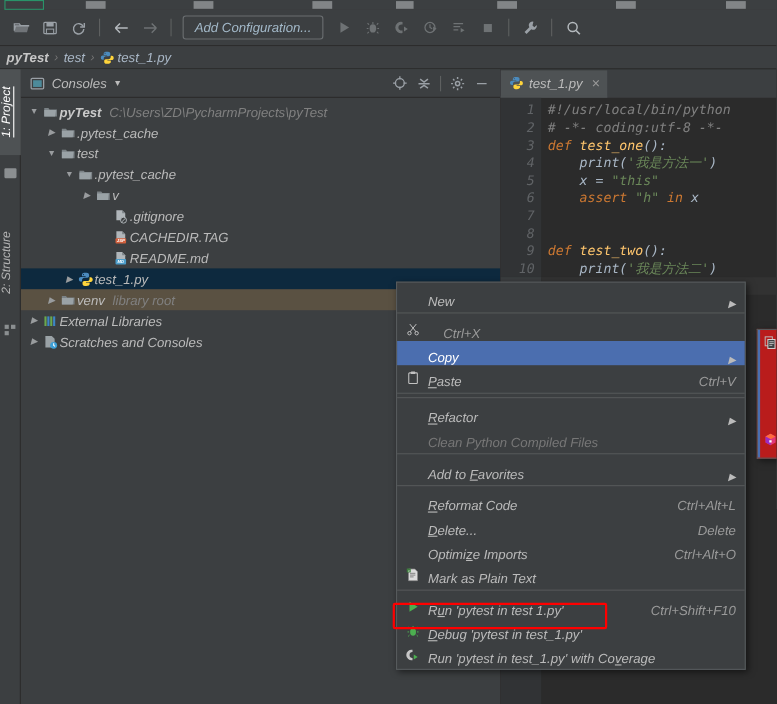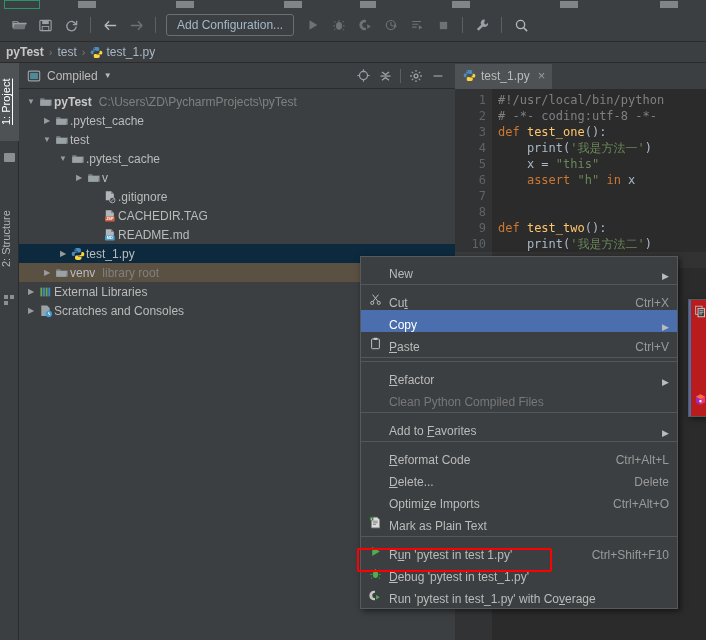--- a/index.html
+++ b/index.html
@@ -4,21 +4,21 @@
 <style>
   * { box-sizing: border-box; margin: 0; padding: 0; }
   html, body {
     width: 706px; height: 640px;
     background: #3c3f41;
     font-family: "Liberation Sans", sans-serif;
     font-size: 12px;
     color: #bbbbbb;
     overflow: hidden;
   }
-  #app { position: relative; width: 570px; height: 640px; }
+  #app { position: relative; width: 570px; height: 640px; font-style: italic; }
 
   
   .menubar {
     position: absolute; left:0; top:0; width:706px; height:9px;
     background:#3c3f41; overflow:hidden;
   }
   .menubar .mi {
     position:absolute; bottom:1px; height:7px; background:#9a9d9f; opacity:.75;
   }
   .menubar .mi.first { background:transparent; border:1px solid #23b177; bottom:0; height:9px; }
@@ -292,21 +292,21 @@
   </div>
 
   <div class="projpanel">
     <div class="projheader">
       <span>
         <svg width="14" height="14" viewBox="0 0 16 16">
             <rect x="1.5" y="2.5" width="13" height="11" rx="1.2" fill="none" stroke="#9aa0a6" stroke-width="1.3"></rect>
             <rect x="3.5" y="4.5" width="9" height="7" fill="#4d8a9a"></rect>
           </svg>
       </span>
-      <span class="title">Compiled</span>
+      <span class="title">Consoles</span>
       <span style="margin-left:6px;color:#bbb;font-size:8px;">▼</span>
       <span class="spacer"></span>
       <span class="hbtn">
         <svg width="15" height="15" viewBox="0 0 16 16">
             <circle cx="8" cy="8" r="4.3" fill="none" stroke="#9aa0a6" stroke-width="1.3"></circle>
             <path d="M8 1.4v3M8 11.6v3M1.4 8h3M11.6 8h3" stroke="#9aa0a6" stroke-width="1.3"></path>
           </svg>
       </span>
       <span class="hbtn">
         <svg width="15" height="15" viewBox="0 0 16 16">
@@ -541,21 +541,20 @@
       </div>
       <div class="msep"></div>
       <div class="mrow">
         <span class="micon">
           <svg width="13" height="13" viewBox="0 0 16 16">
             <circle cx="4" cy="12.2" r="1.9" fill="none" stroke="#c2c2c2" stroke-width="1.1"></circle>
             <circle cx="12" cy="12.2" r="1.9" fill="none" stroke="#c2c2c2" stroke-width="1.1"></circle>
             <path d="M4.6 10.7L11.6 2M11.4 10.7L4.4 2" stroke="#c2c2c2" stroke-width="1.1"></path>
           </svg>
         </span>
-        <span class="mlabel">Cu<span class="u">t</span></span>
         <span class="mshort">Ctrl+X</span>
       </div>
       <div class="mrow hl">
         <span class="micon"></span>
         <span class="mlabel">Copy</span>
         <span class="marrow">▶</span>
       </div>
       <div class="mrow">
         <span class="micon">
           <svg width="13" height="13" viewBox="0 0 16 16">

